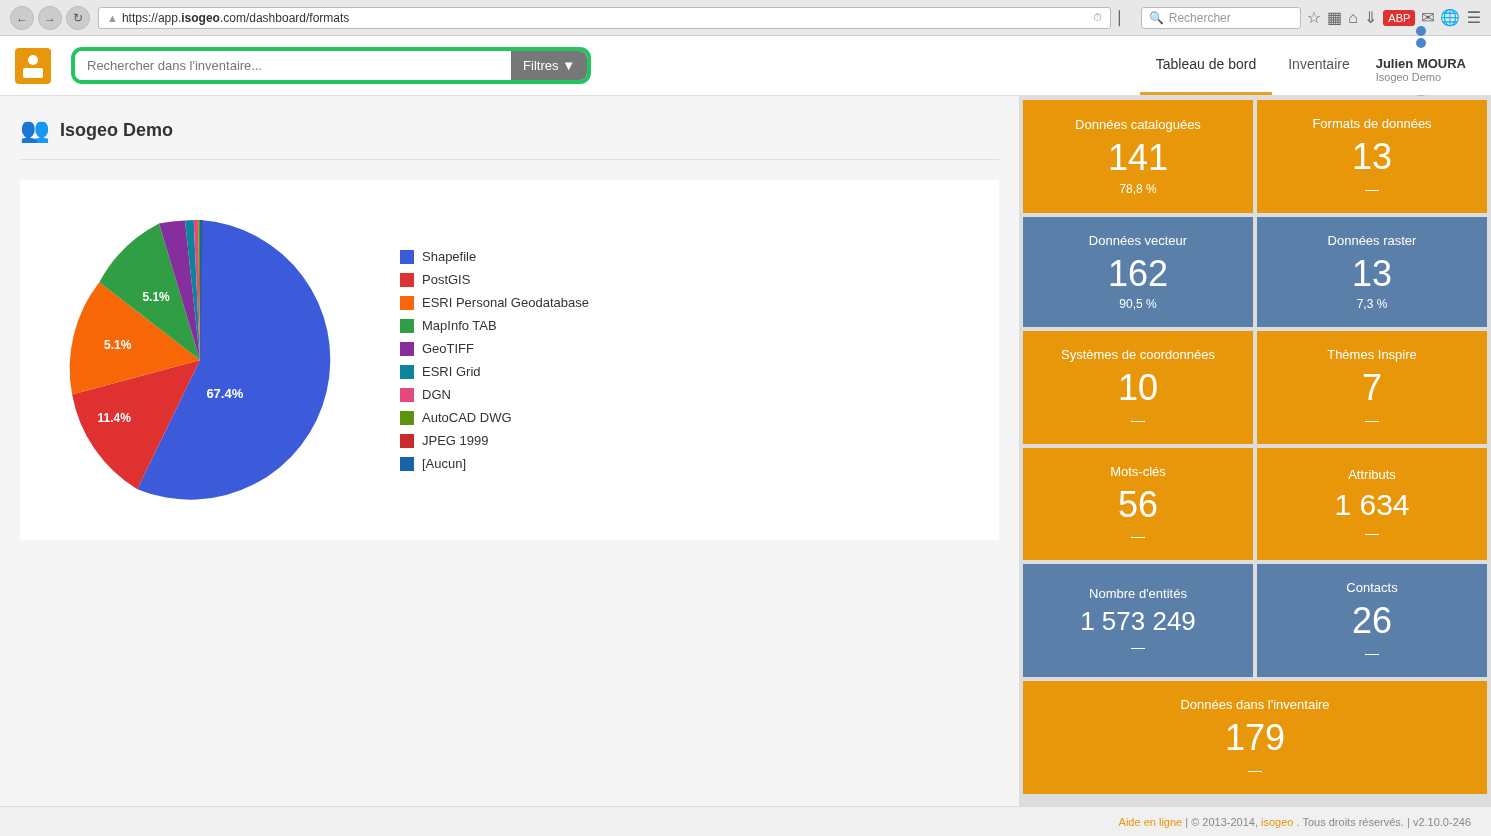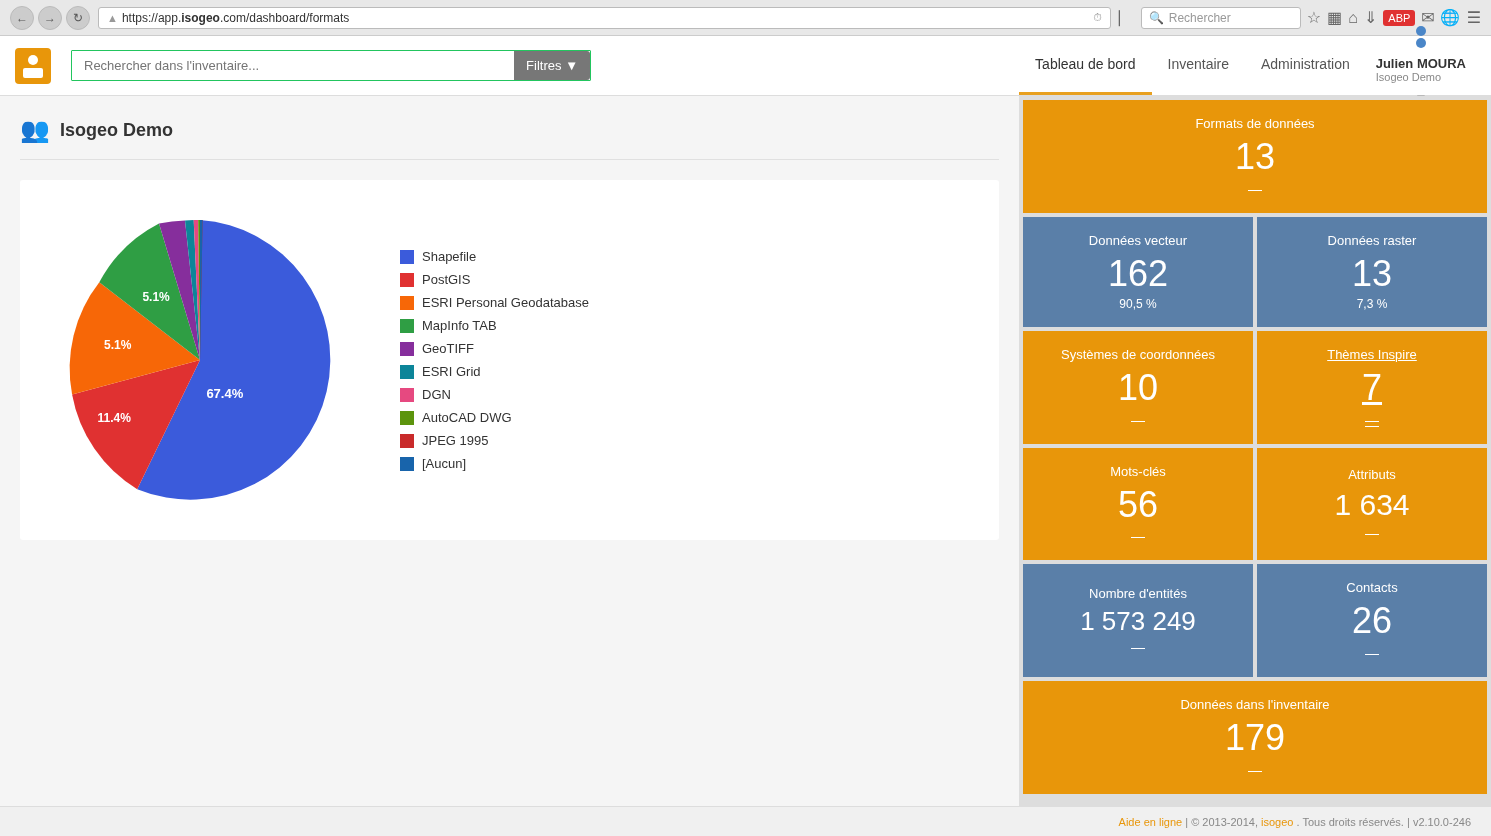--- a/index.html
+++ b/index.html
@@ -143,31 +143,30 @@
 </div>
 
 <div class="app-header">
   <div class="logo">
     <svg class="logo-square" viewBox="0 0 36 36">
       <rect width="36" height="36" rx="4" fill="#e8960a"></rect>
       <circle cx="18" cy="12" r="5" fill="white"></circle>
       <rect x="8" y="20" width="20" height="10" rx="2" fill="white"></rect>
     </svg>
   </div>
-  <div style="display:flex;flex:1;max-width:520px;border:1px solid #22c55e;border-radius:1px;overflow:hidden;">
+  <div style="display:flex;flex:1;max-width:520px;border:4px solid #22c55e;border-radius:11px;overflow:hidden;">
     <input type="text" style="flex: 1 1 0%; border: none; outline: none; padding: 7px 12px; font-size: 13px; color: rgb(153, 153, 153);" placeholder="Rechercher dans l'inventaire...">
     <button class="filtres-btn">
       <span>Filtres</span>
       <span> ▼</span>
     </button>
   </div>
   <div class="nav-links">
     <div class="nav-link active">Tableau de bord</div>
     <div class="nav-link">Inventaire</div>
-    <div class="nav-link">Administration</div>
     <div class="user-menu">
       <div style="display:flex;flex-direction:column;gap:2px;">
         <div class="user-dot"></div>
         <div class="user-dot"></div>
       </div>
       <div>
         <div style="font-size:13px;font-weight:600;color:#333;">Julien MOURA</div>
         <div style="font-size:11px;color:#888;">Isogeo Demo</div>
       </div>
       <span style="color:#999;">▼</span>
@@ -243,34 +242,39 @@
           <div class="legend-item">
             <div class="legend-color" style="background:#e64980;"></div>
             <span>DGN</span>
           </div>
           <div class="legend-item">
             <div class="legend-color" style="background:#5c940d;"></div>
             <span>AutoCAD DWG</span>
           </div>
           <div class="legend-item">
             <div class="legend-color" style="background:#c92a2a;"></div>
-            <span>JPEG 1995</span>
+            <span>JPEG 1999</span>
           </div>
           <div class="legend-item">
             <div class="legend-color" style="background:#1864ab;"></div>
             <span>[Aucun]</span>
           </div>
         </div>
       </div>
     </div>
   </div>
 
   <div style="width:472px;display:flex;flex-direction:column;gap:4px;padding:4px;background:#ddd;flex-shrink:0;">
 
     <div style="display:flex;gap:4px;">
+      <div class="stat-card orange" style="flex:1;">
+        <div class="stat-card-label">Données cataloguées</div>
+        <div class="stat-card-value">141</div>
+        <div class="stat-card-sub">78,8 %</div>
+      </div>
       <div class="stat-card orange" style="flex:1;">
         <div class="stat-card-label">Formats de données</div>
         <div class="stat-card-value">13</div>
         <div class="stat-card-dash">—</div>
       </div>
     </div>
 
     <div style="display:flex;gap:4px;">
       <div class="stat-card blue" style="flex:1;">
         <div class="stat-card-label">Données vecteur</div>
@@ -283,21 +287,21 @@
         <div class="stat-card-sub">7,3 %</div>
       </div>
     </div>
 
     <div style="display:flex;gap:4px;border-radius:12px;">
       <div class="stat-card orange" style="flex:1;">
         <div class="stat-card-label">Systèmes de coordonnées</div>
         <div class="stat-card-value">10</div>
         <div class="stat-card-dash">—</div>
       </div>
-      <div class="stat-card orange" style="flex:1;text-decoration:underline;">
+      <div class="stat-card orange" style="flex:1;">
         <div class="stat-card-label">Thèmes Inspire</div>
         <div class="stat-card-value">7</div>
         <div class="stat-card-dash">—</div>
       </div>
     </div>
 
     <div style="display:flex;gap:4px;">
       <div class="stat-card orange" style="flex:1;text-align:center;">
         <div class="stat-card-label">Mots-clés</div>
         <div class="stat-card-value">56</div>

